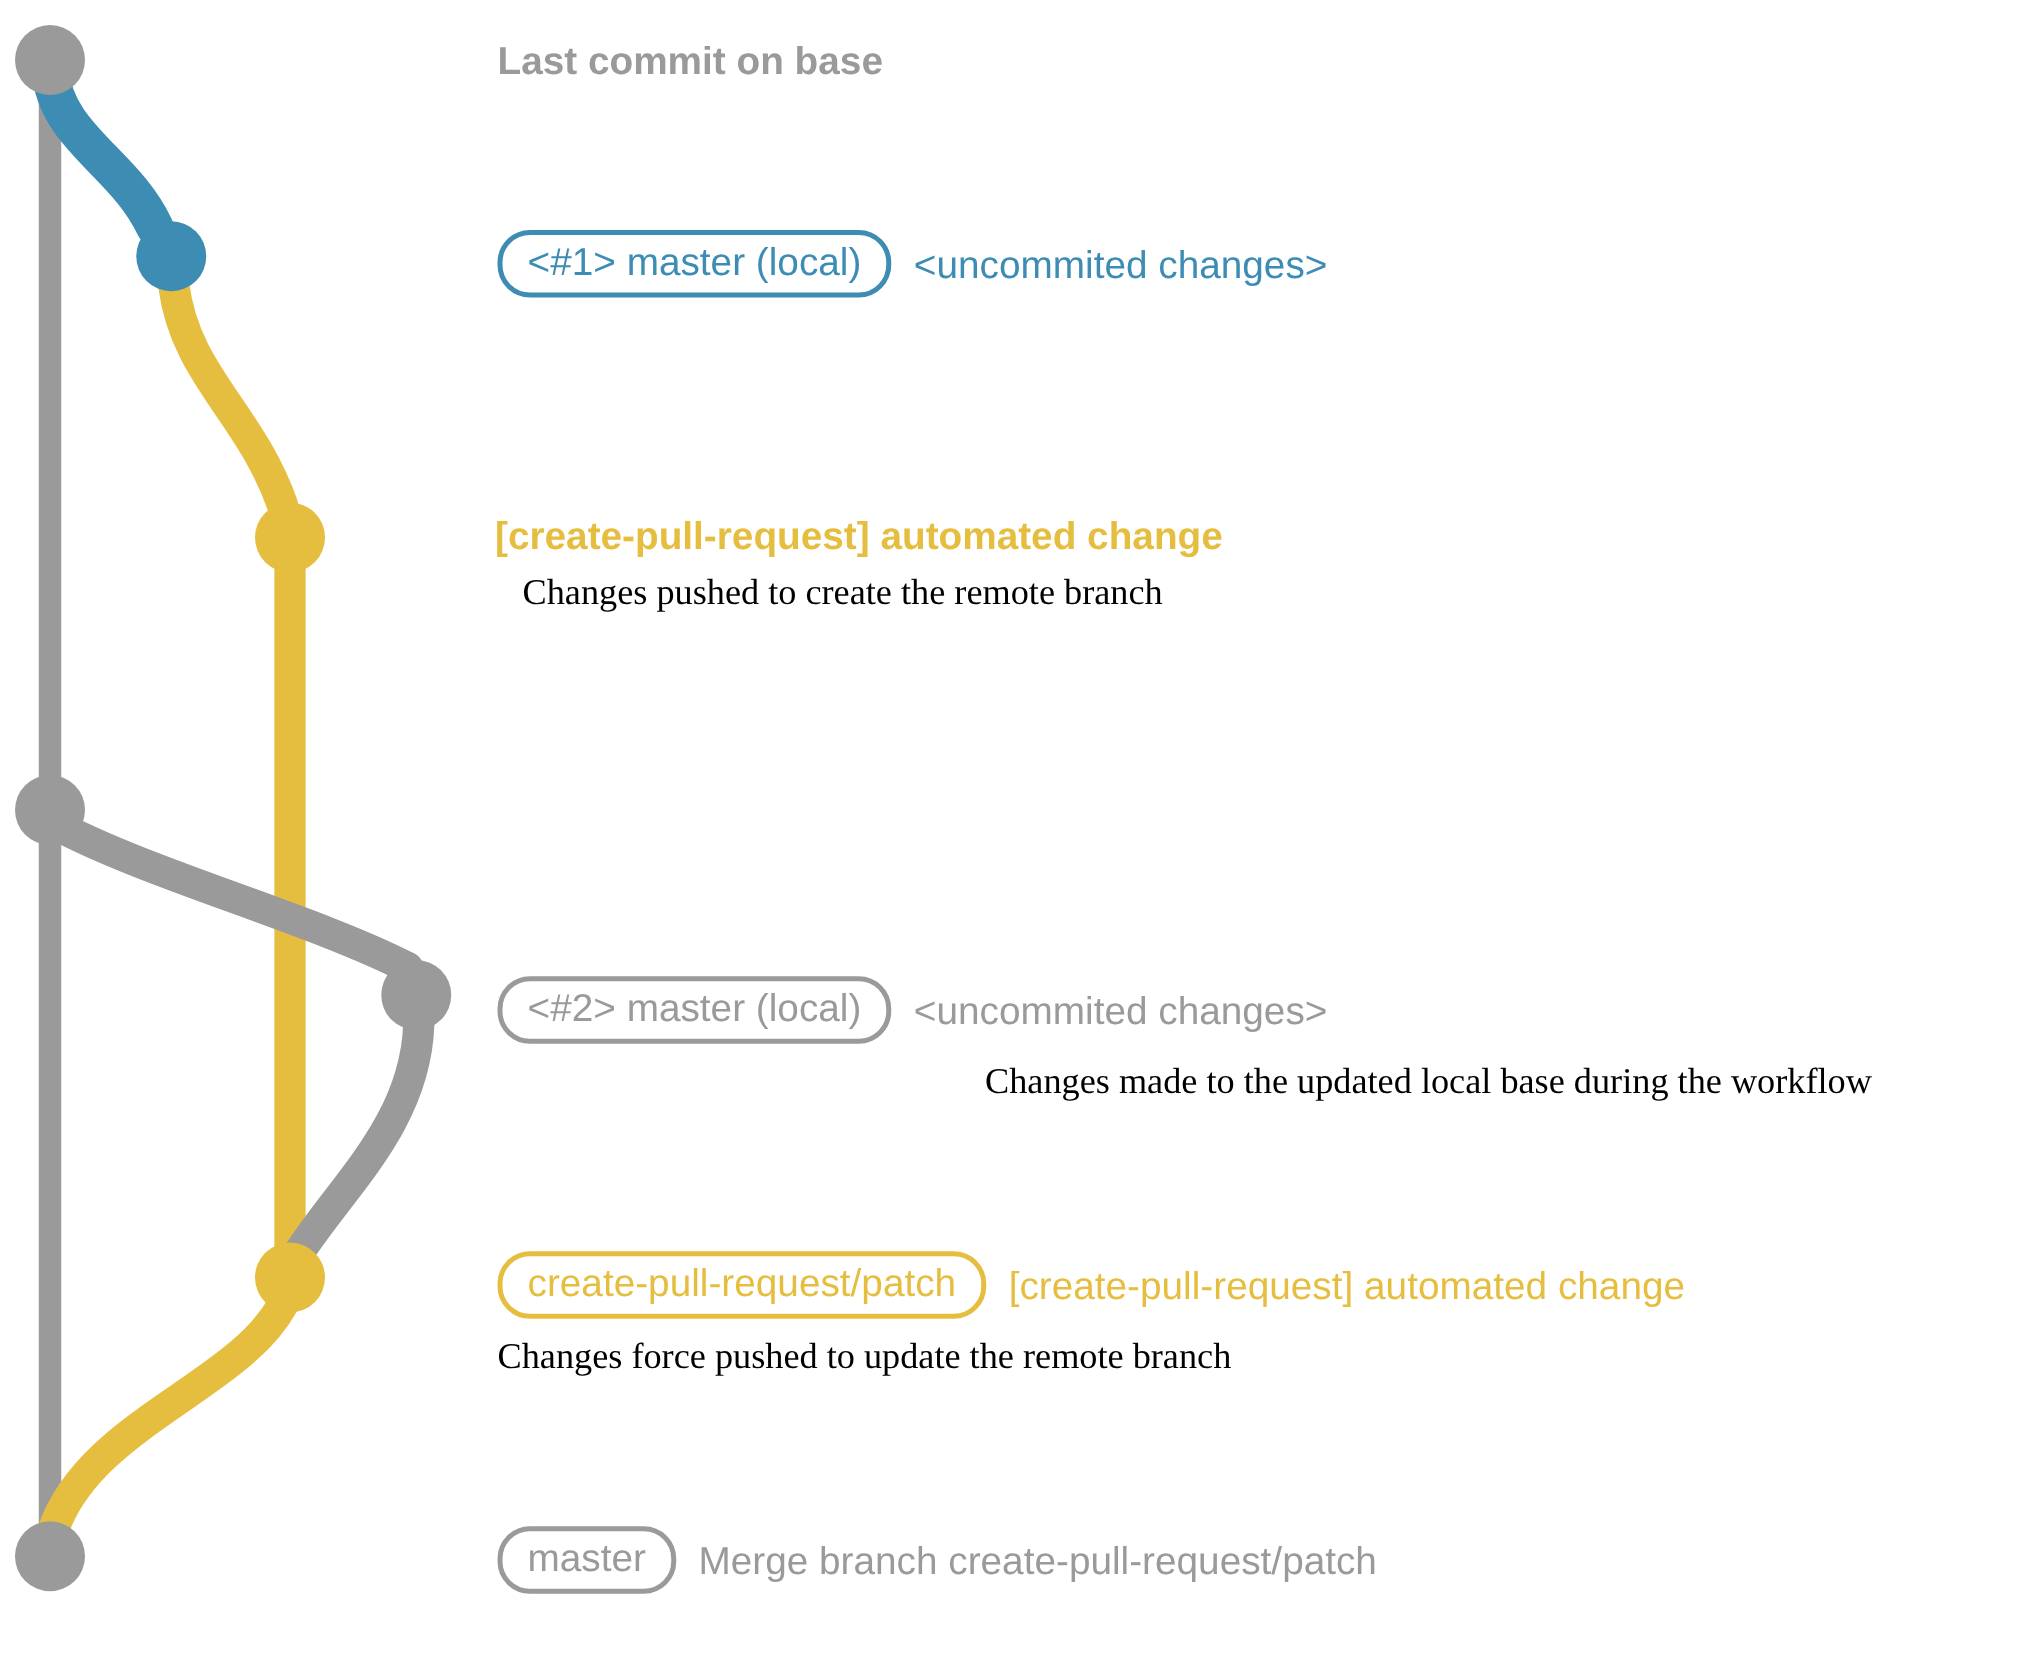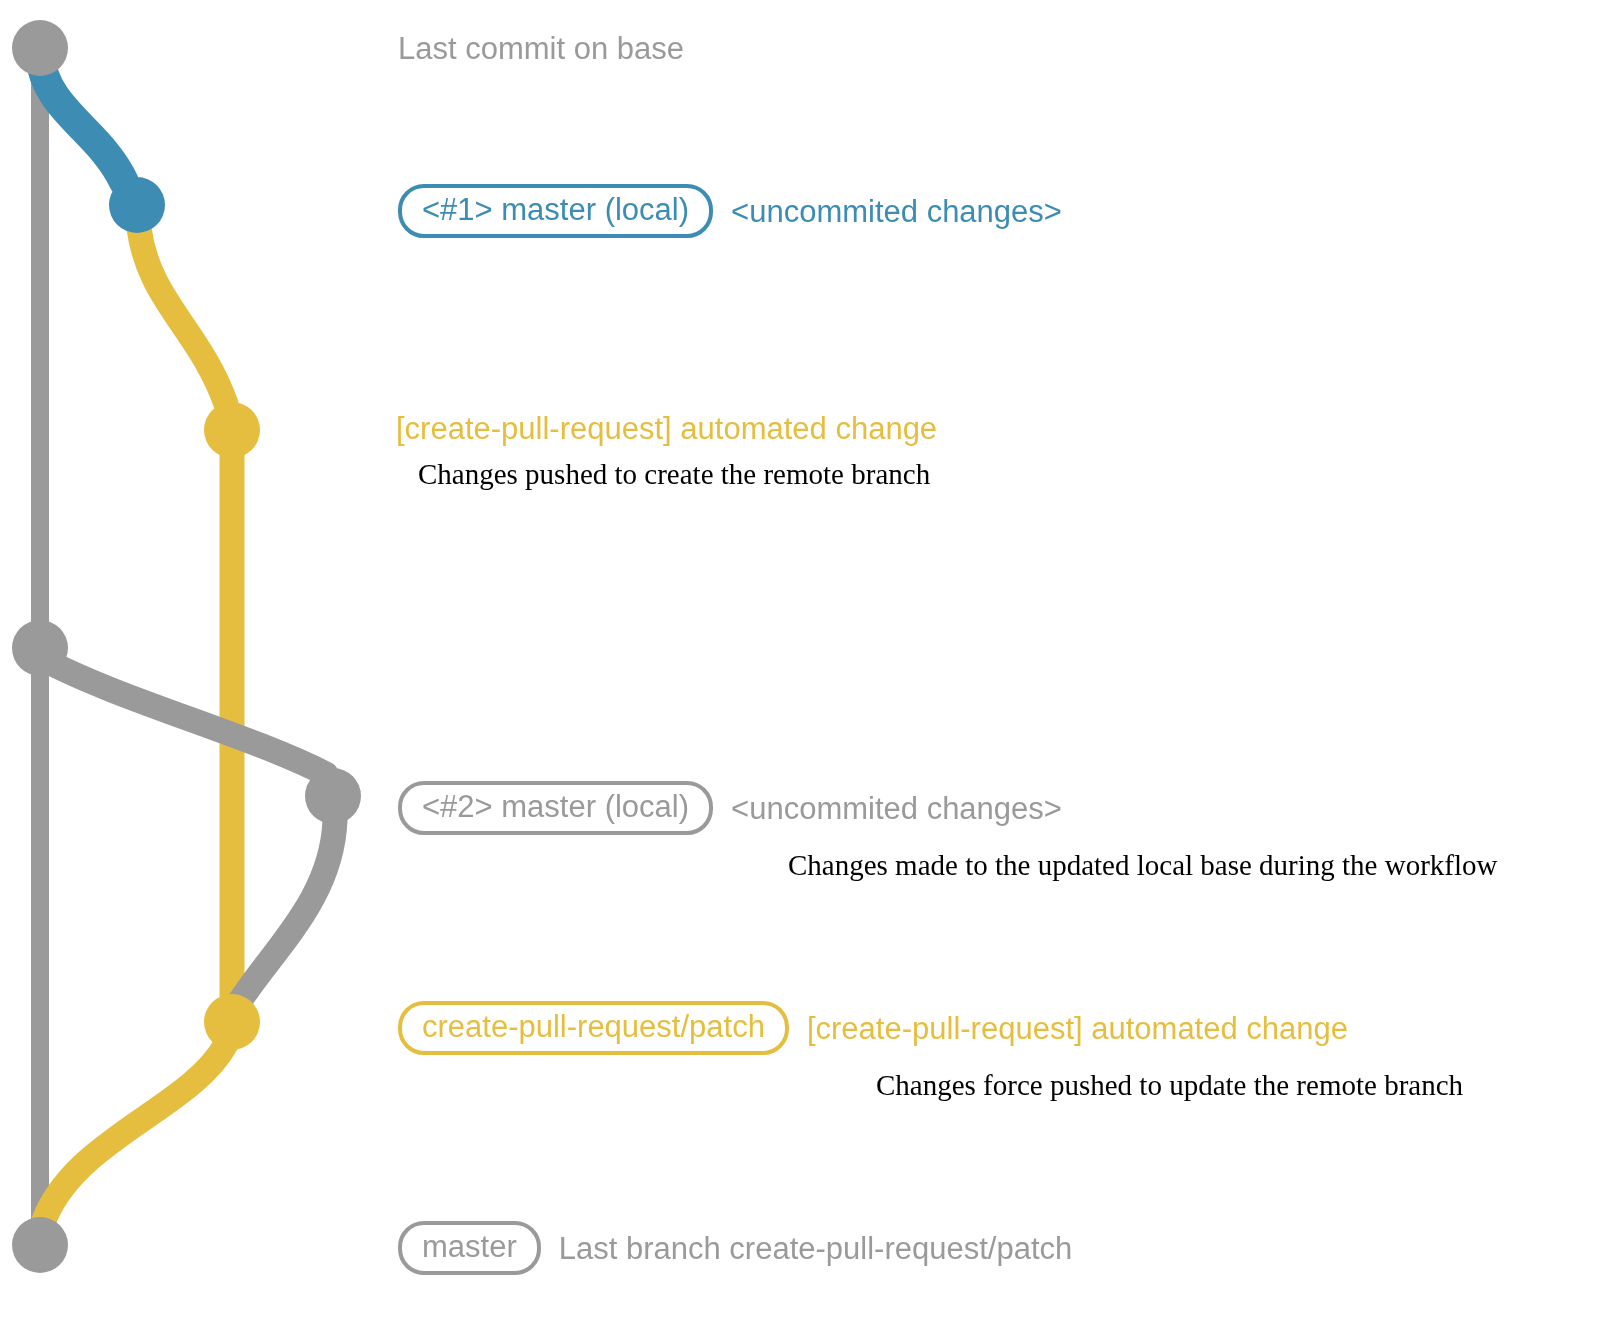--- a/index.html
+++ b/index.html
@@ -58,21 +58,21 @@
   .badge.blue { border-color: #3d8cb3; color: #3d8cb3; }
   .badge.yellow { border-color: #e6be3f; color: #e6be3f; }
   .badge.gray { border-color: #9a9a9a; color: #9a9a9a; }
 
   .commit-msg {
     font-size: 31px;
     line-height: 1.0;
     white-space: nowrap;
     margin-left: 18px;
   }
-  .commit-msg.standalone { margin-left: 0; }
+  .commit-msg.standalone { margin-left: 0; font-weight: bold; }
   .commit-msg.blue { color: #3d8cb3; }
   .commit-msg.yellow { color: #e6be3f; text-align: center; }
   .commit-msg.gray { color: #9a9a9a; }
 
   .desc {
     font-family: "Liberation Serif", serif;
     font-size: 29px;
     line-height: 1.0;
     color: #000000;
     white-space: nowrap;
@@ -136,23 +136,23 @@
       <span class="commit-msg gray">&lt;uncommited changes&gt;</span>
     </div>
     <div class="desc" style="margin-left:390px;">Changes made to the updated local base during the workflow</div>
   </div>
 
   <div class="row" style="left:398px; top:1001px;">
     <div class="row-line">
       <span class="badge yellow">create-pull-request/patch</span>
       <span class="commit-msg yellow">[create-pull-request] automated change</span>
     </div>
-    <div class="desc" style="margin-left:478px;text-align:center;">Changes force pushed to update the remote branch</div>
+    <div class="desc" style="text-align:center;">Changes force pushed to update the remote branch</div>
   </div>
 
   <div class="row" style="left:398px; top:1221px;justify-content:flex-end;">
     <div class="row-line">
       <span class="badge gray">master</span>
-      <span class="commit-msg gray">Last branch create-pull-request/patch</span>
+      <span class="commit-msg gray">Merge branch create-pull-request/patch</span>
     </div>
   </div>
 
 </div>
 
 </body></html>

